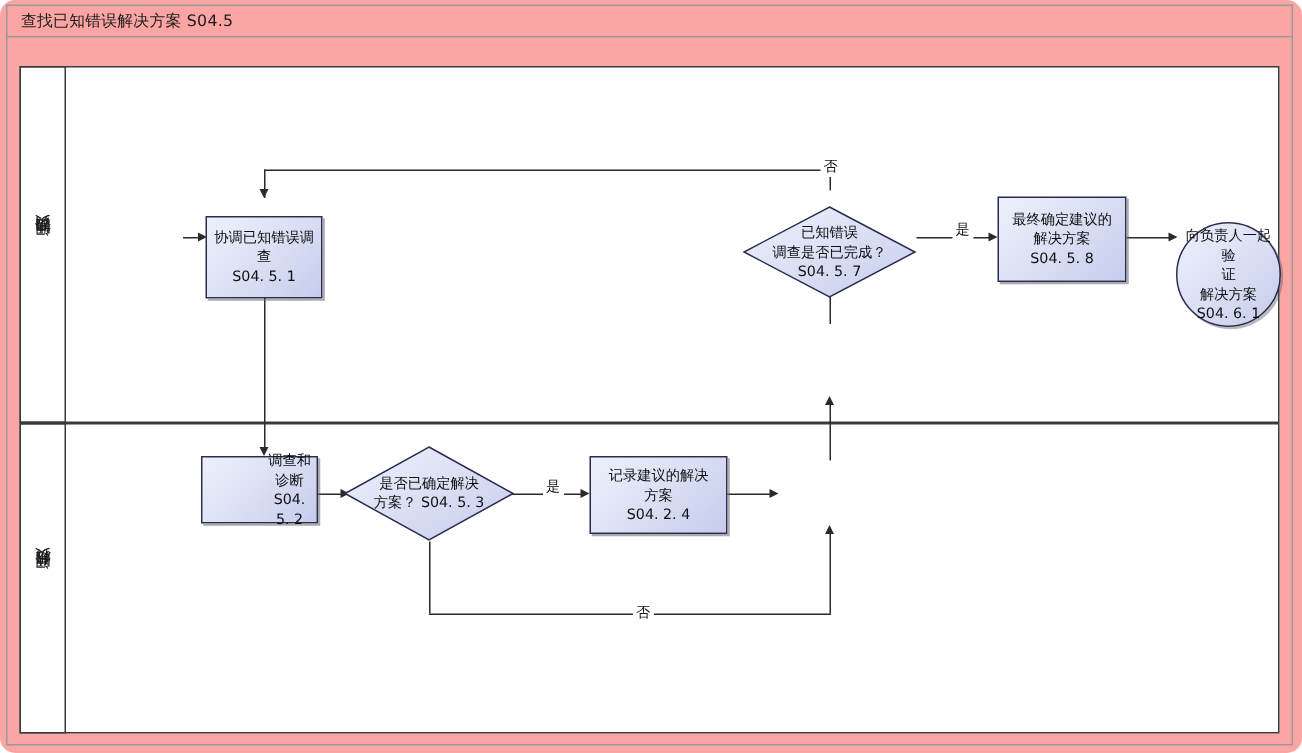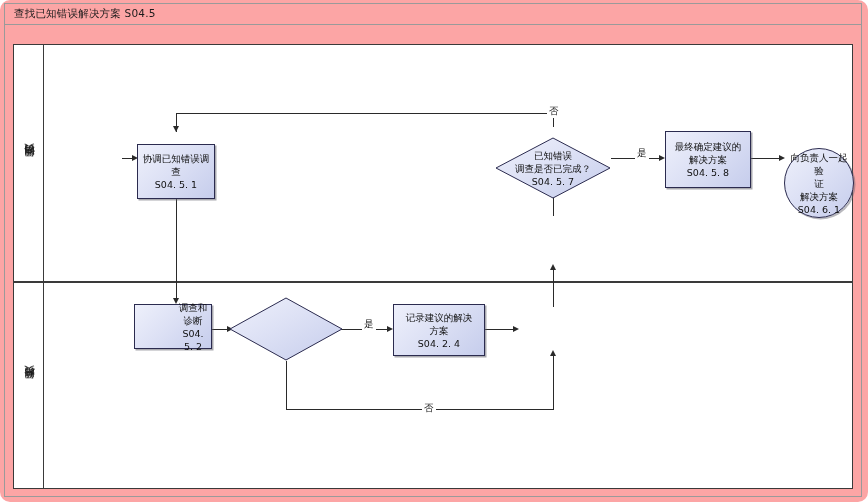--- a/index.html
+++ b/index.html
@@ -249,20 +249,22 @@
     <svg class="diamond-shape" viewBox="0 0 114 64" preserveAspectRatio="none">
       <defs>
         <linearGradient id="dg2" x1="0" y1="0" x2="1" y2="1">
           <stop offset="0%" stop-color="#eef0fb"></stop>
           <stop offset="45%" stop-color="#dde1f5"></stop>
           <stop offset="100%" stop-color="#c6cdec"></stop>
         </linearGradient>
       </defs>
       <polygon points="57,1 113,32 57,63 1,32" fill="url(#dg2)" stroke="#2b2b4f" stroke-width="1"></polygon>
     </svg>
+    <span class="txt">是否已确定解决
+方案？ S04. 5. 3</span>
   </div>
 
   <div class="node box" style="left:393px; top:304px; width:92px; height:52px;">
     <span class="txt">记录建议的解决
 方案
 S04. 2. 4</span>
   </div>
 
 
 </div>

